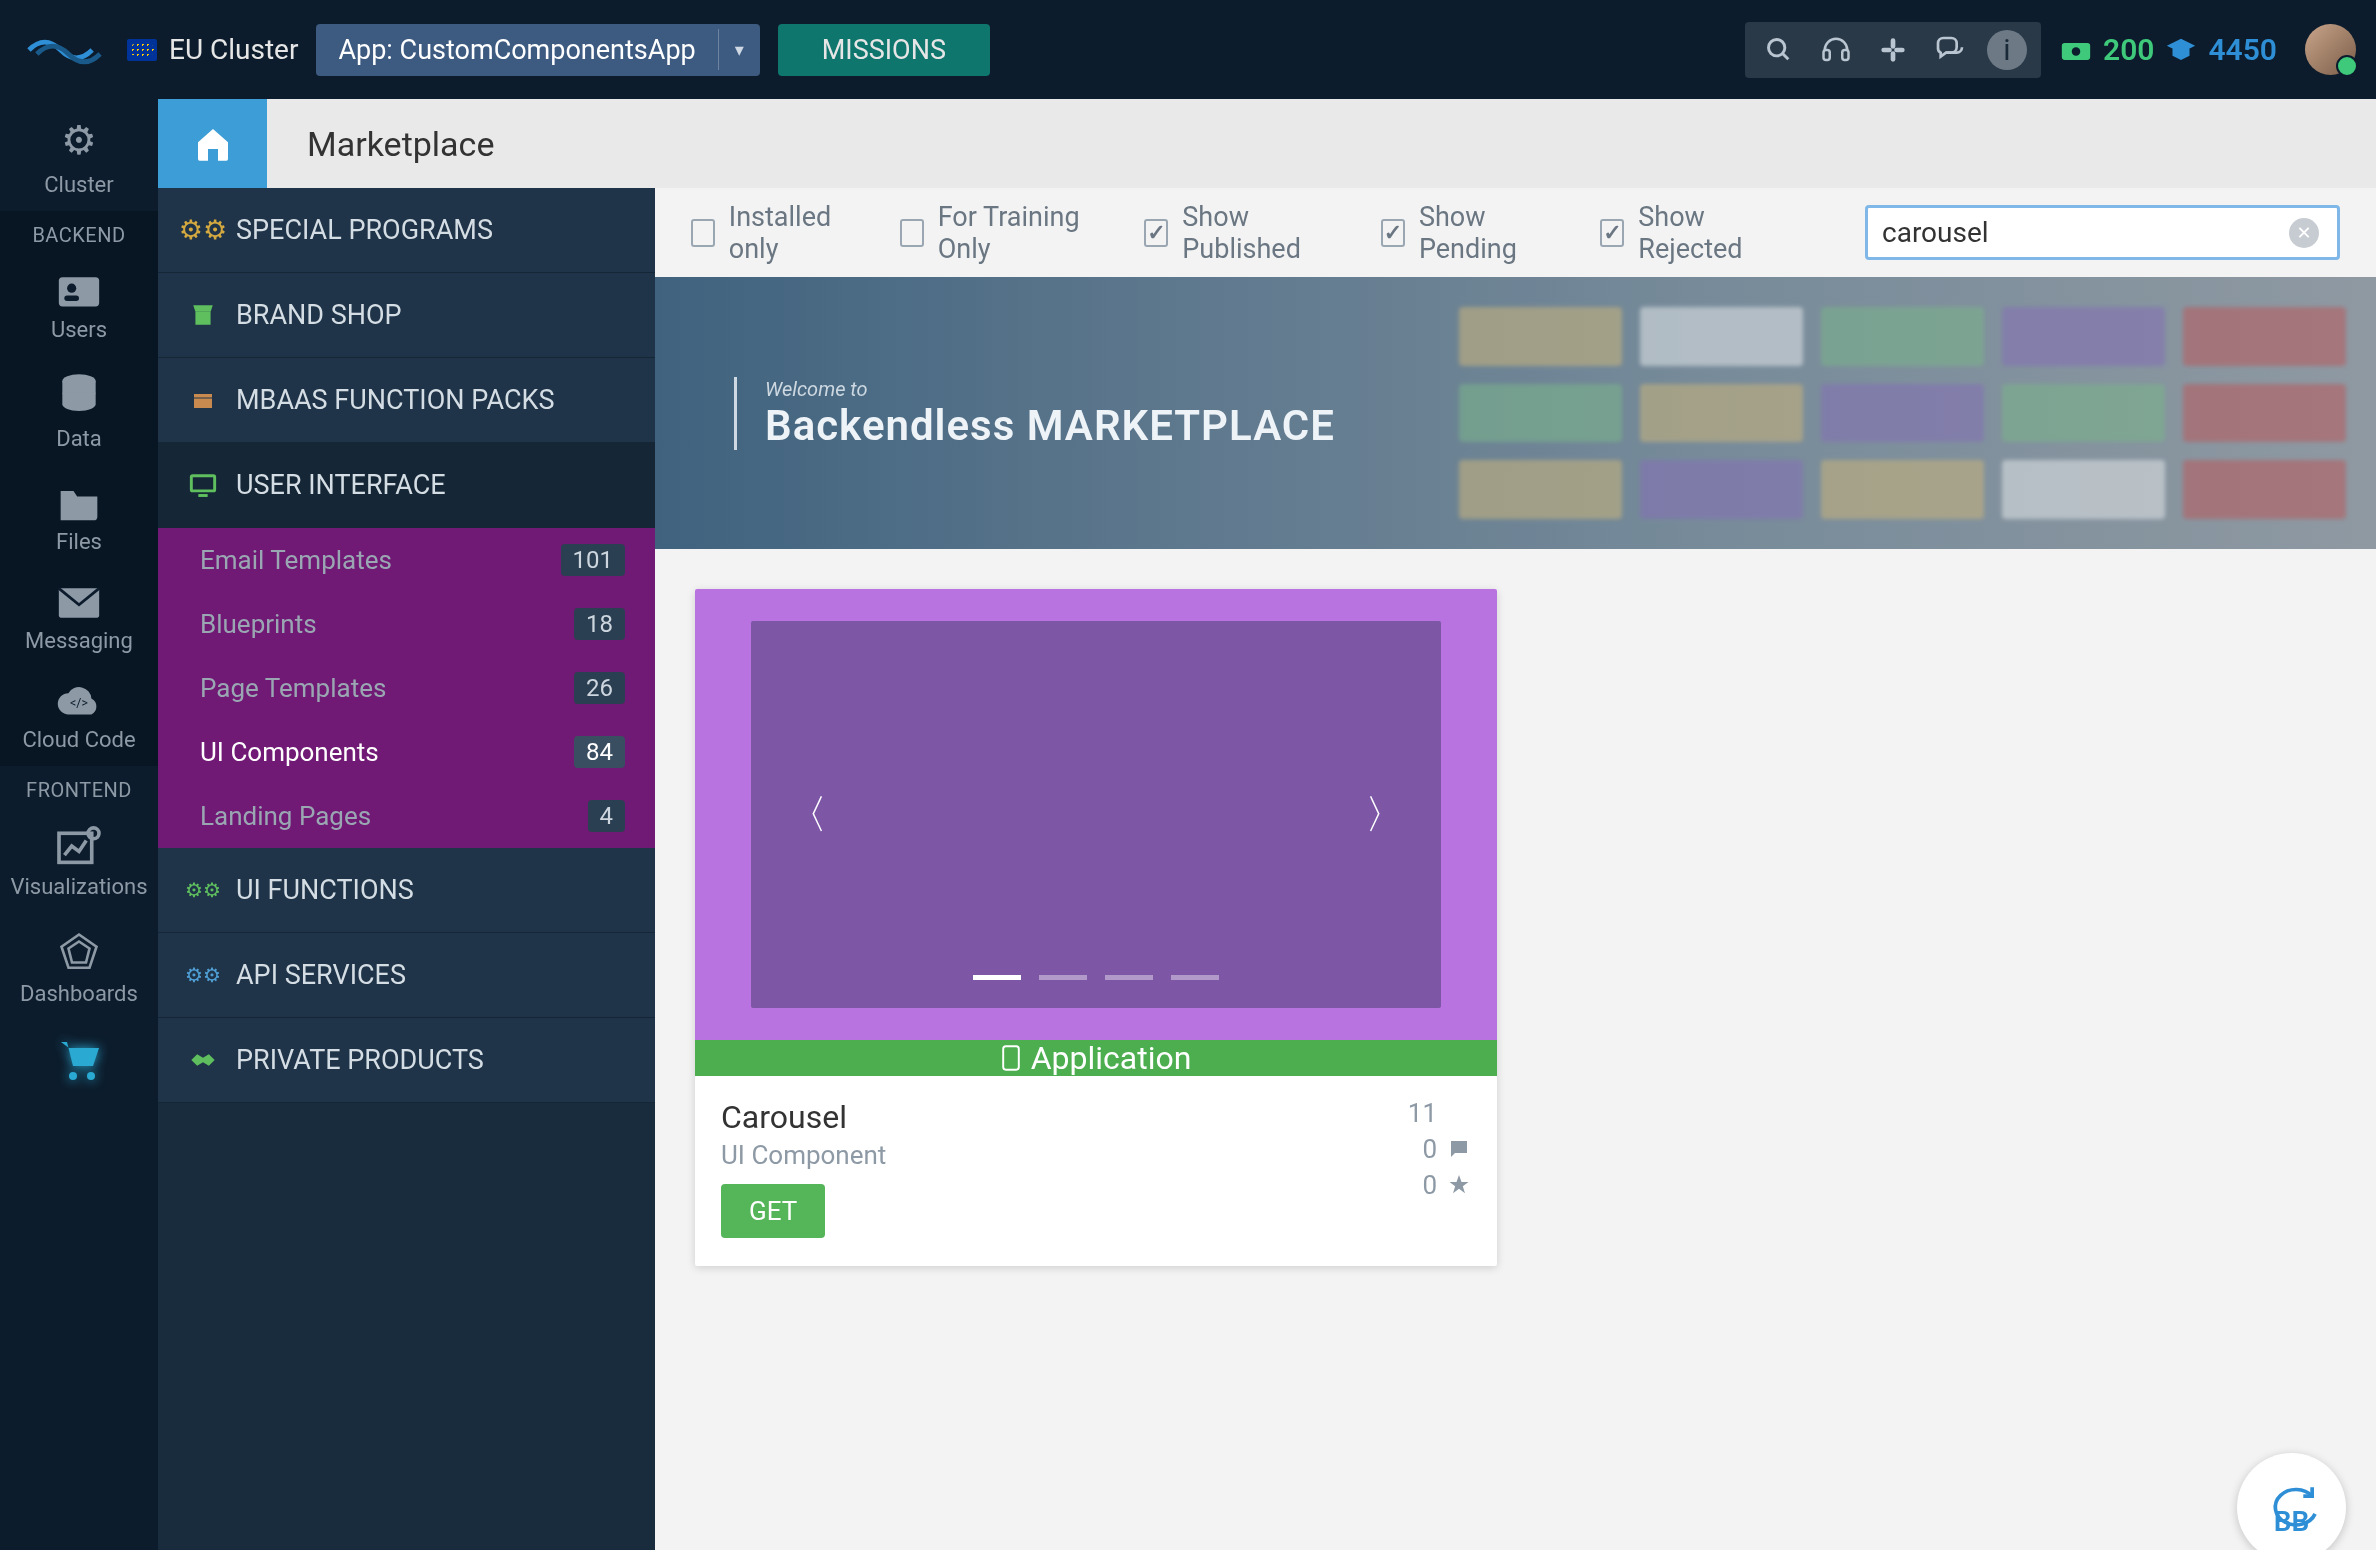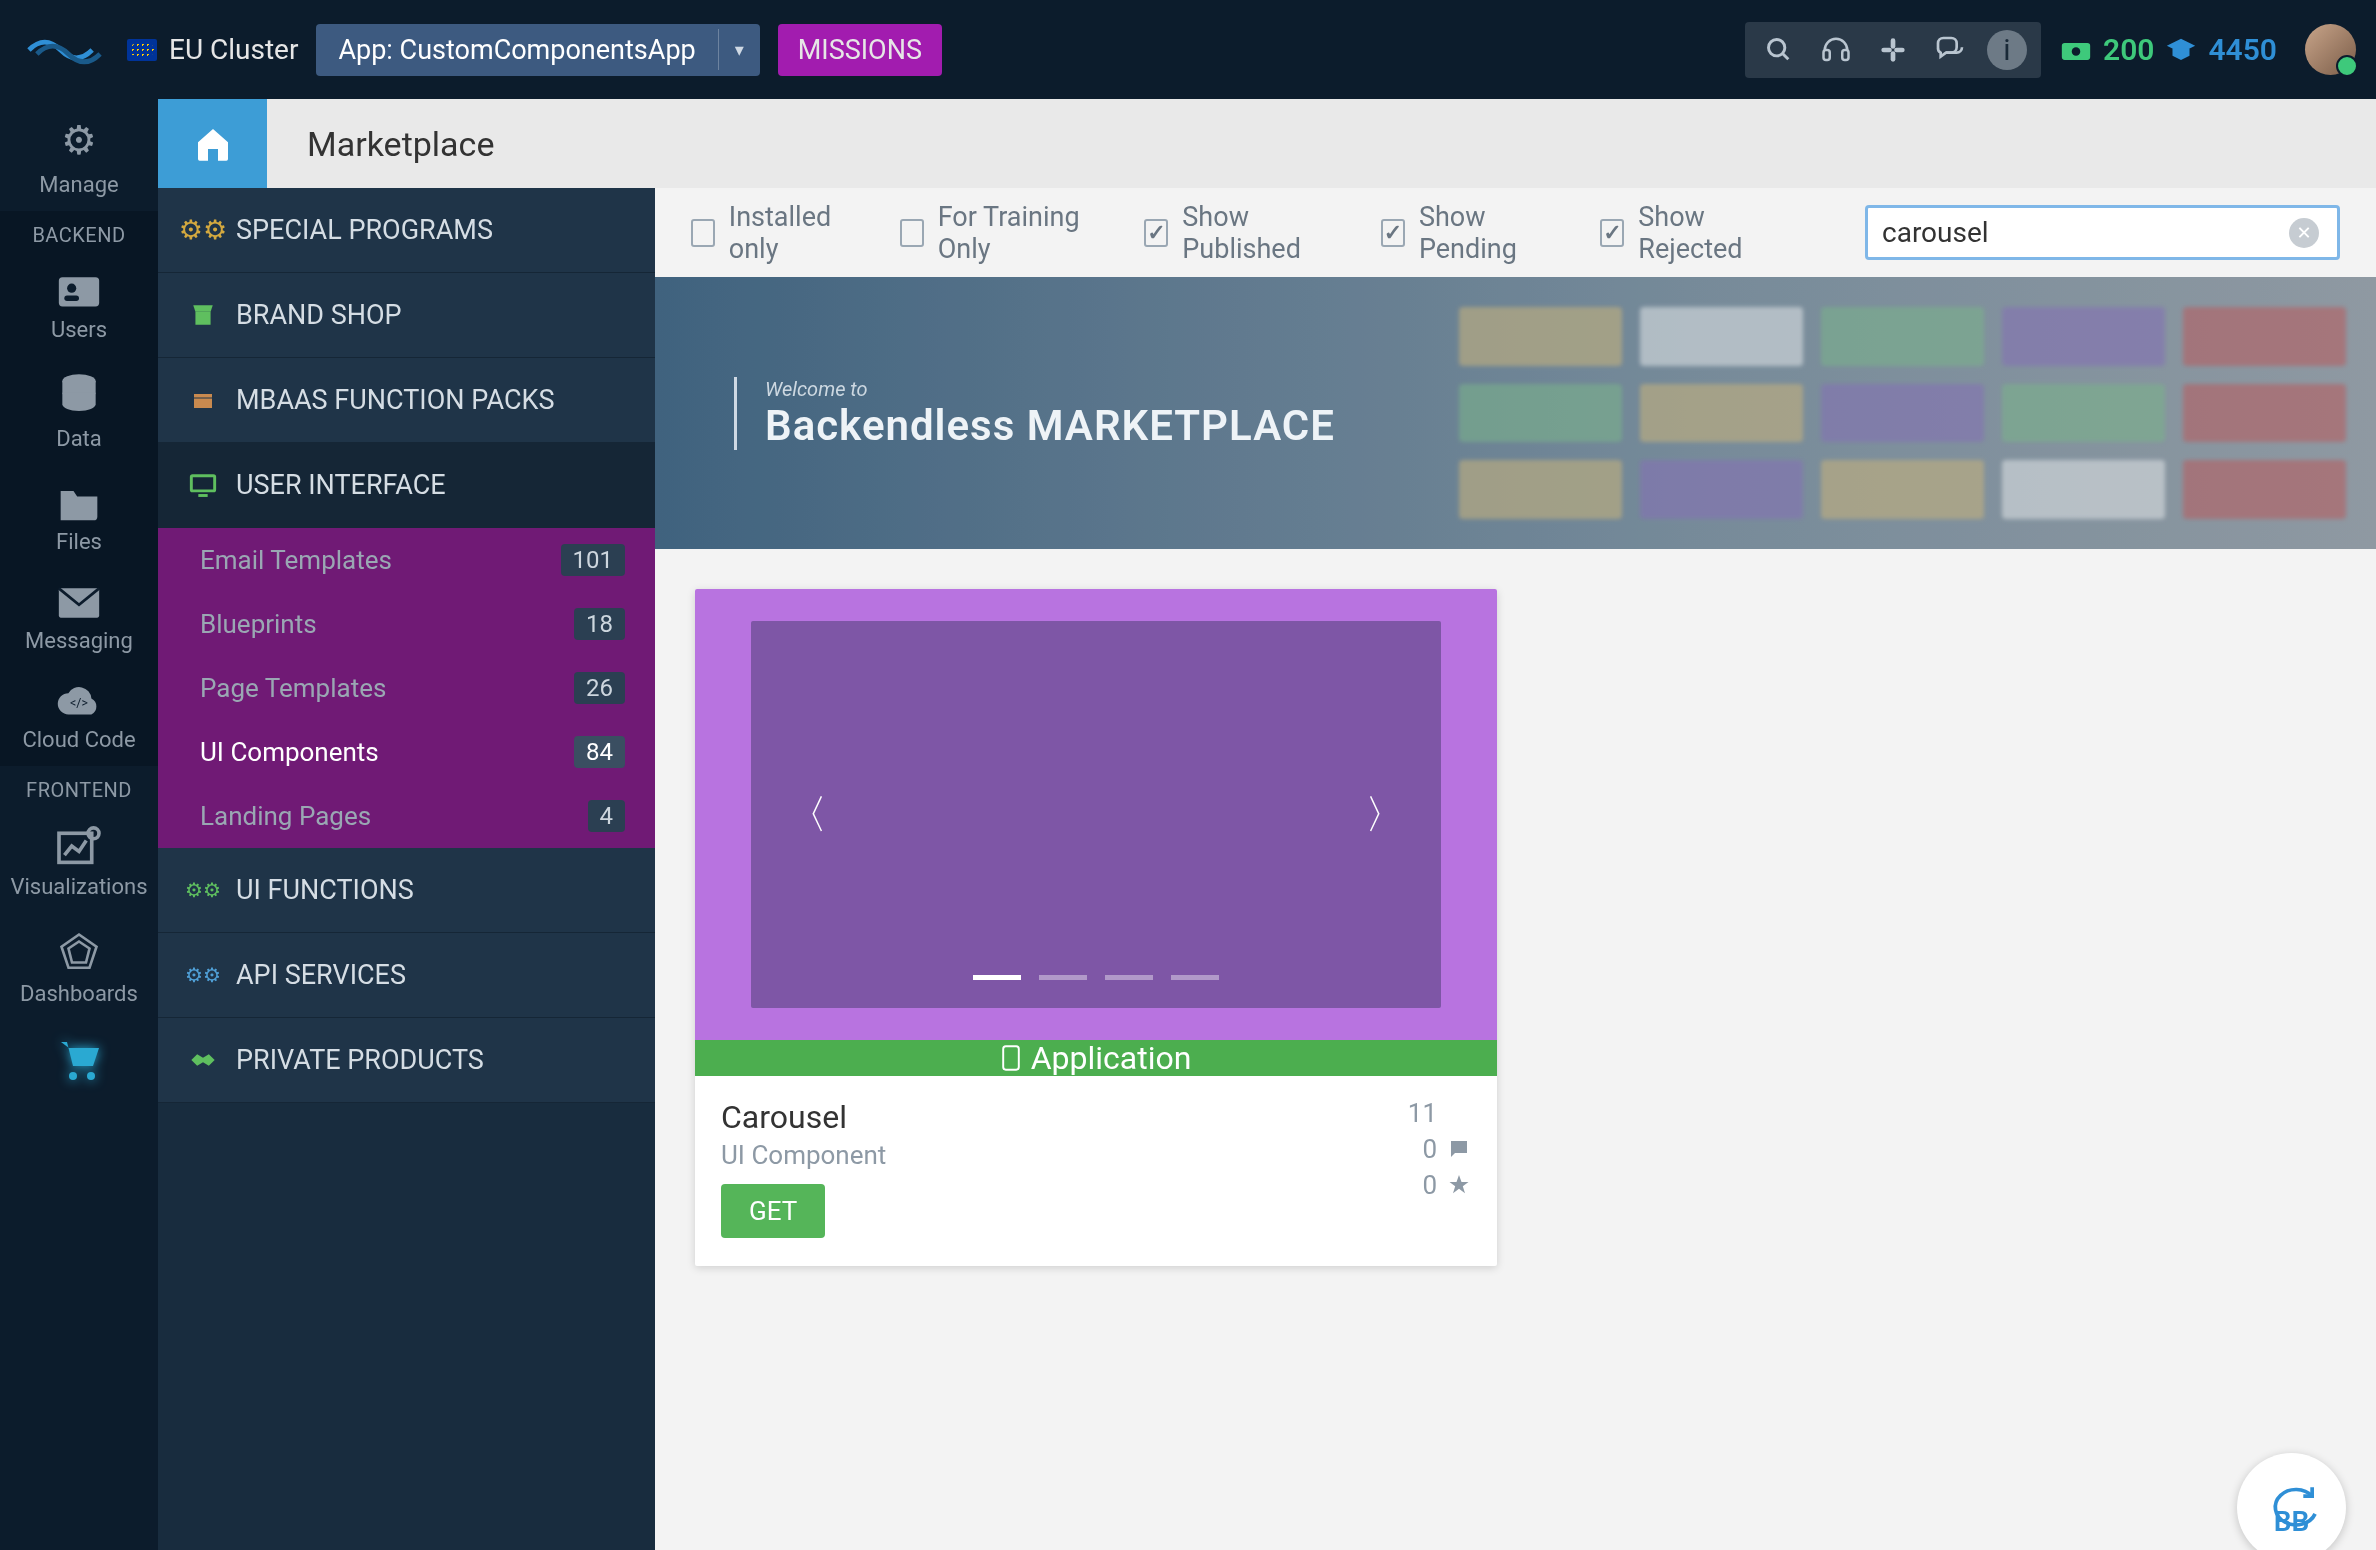--- a/index.html
+++ b/index.html
@@ -8,21 +8,21 @@
 
 .topbar { height: 99px; background: #0c1c2c; display: flex; align-items: center; padding: 0 20px; gap: 18px; }
 .logo { width: 89px; height: 50px; display:flex; align-items:center; justify-content:center;}
 .logo svg { width: 79px; height: 46px; }
 .eu-cluster { display:flex; align-items:center; gap:12px; font-size: 28px; color:#e6e6e6;}
 .eu-flag { width:30px; height:22px; background:#003399; display:inline-block; border-radius:2px; position:relative;}
 .eu-flag::after{content:"";position:absolute;inset:3px;border-radius:50%;background:radial-gradient(circle,#ffcc00 1px,transparent 1px);background-size:5px 5px;}
 .app-selector { background:#3d5a80; color:#fff; border-radius:4px; display:flex; align-items:center; }
 .app-selector .label { padding: 10px 22px; font-size: 27px; }
 .app-selector .dd { padding: 10px 16px; border-left:1px solid rgba(255,255,255,0.25); color:#cfd9e4; font-size:18px;}
-.missions-btn { background:#a21caf; color:#e6e6e6; padding:10px 20px; border-radius:4px; font-size:27px; }
+.missions-btn { background:#0f766e; color:#e6e6e6; padding:10px 44px; border-radius:4px; font-size:27px; }
 .top-spacer { flex:1; }
 .top-icons { display:flex; gap:6px; background:#2a3948; border-radius:4px; padding:4px 8px;}
 .top-icons .ticon { width:51px; height:48px; display:flex; align-items:center; justify-content:center; color:#b9c5d0; font-size:30px;}
 .top-icons .ticon.circle { background:#6d7a86; border-radius:50%; width:40px; height:40px; margin:4px 6px;}
 .points { display:flex; align-items:center; gap:10px; font-size:30px; font-weight:600;}
 .points .p1{color:#3ec97b;}
 .points .p2{color:#2f8fd6;}
 .points svg{width:34px;height:34px;}
 .avatar { width:51px;height:51px;border-radius:50%;background:linear-gradient(135deg,#c9a58a,#7a5c48);position:relative;margin-left:10px;}
 .avatar::after{content:"";position:absolute;right:-2px;bottom:-2px;width:18px;height:18px;border-radius:50%;background:#3ec97b;border:2px solid #0c1c2c;}
@@ -163,21 +163,21 @@
         <path d="M6 11v5l6 3 6-3v-5"></path>
       </svg>
     <span class="p2">4450</span>
   </div>
   <div class="avatar"></div>
 </div>
 
 <div class="leftrail">
   <div class="rail-item">
     <span class="ricon">⚙</span>
-    <span>Manage</span>
+    <span>Cluster</span>
   </div>
   <div class="rail-section rail-darker" style="width:100%;text-align:center;">BACKEND</div>
   <div class="rail-item rail-darker">
     <span class="ricon">
         <svg width="44" height="38" viewBox="0 0 24 20" fill="currentColor">
           <rect x="1" y="3" width="22" height="16" rx="2"></rect>
           <circle cx="8" cy="9" r="2.5" fill="#0c1c2c"></circle>
           <rect x="4" y="13" width="8" height="3" rx="1.5" fill="#0c1c2c"></rect>
         </svg>
       </span>

